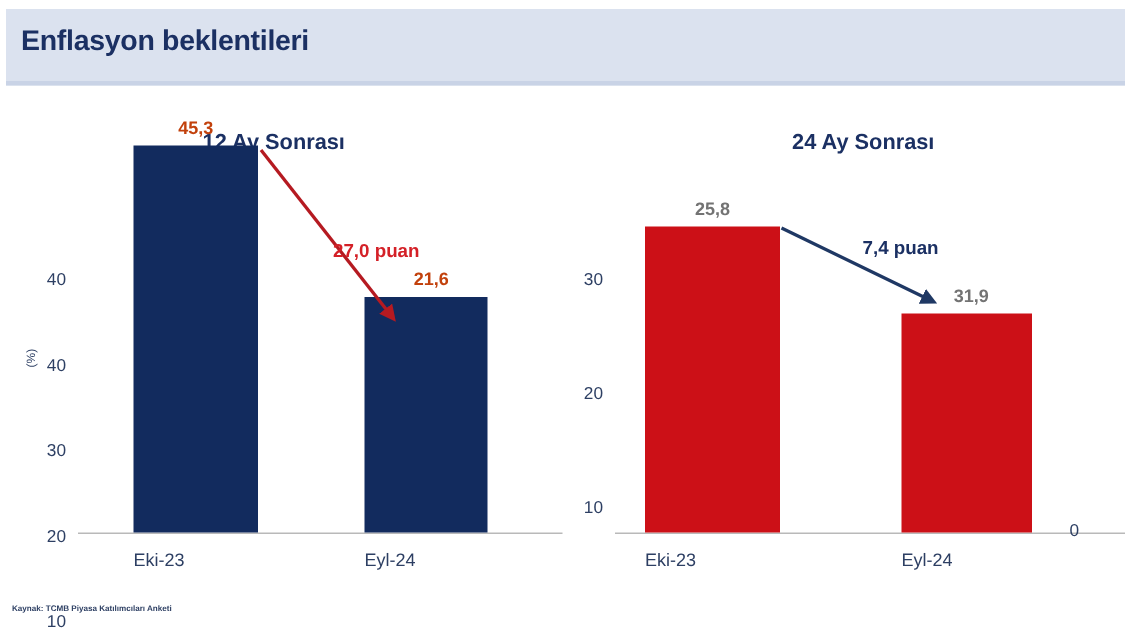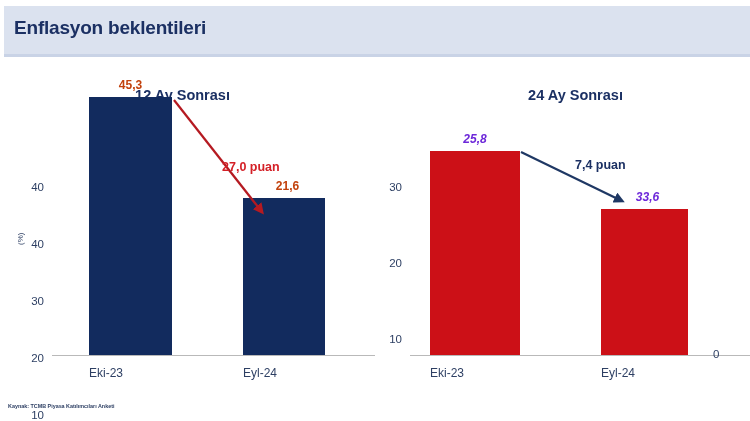--- a/index.html
+++ b/index.html
@@ -50,21 +50,21 @@
     transform:rotate(-90deg);transform-origin:left top;white-space:nowrap;
   }
   .bar{position:absolute;}
   .bar.navy{background:#122b5e;}
   .bar.red{background:#cc1017;}
   .bar-label{
     position:absolute;font-size:12px;font-weight:bold;white-space:nowrap;
     text-align:center;
   }
   .bar-label.navy{color:#c2410c;}
-  .bar-label.red{color:#6d28d9;font-style:italic;}
+  .bar-label.red{color:#737373;}
   .delta-label{
     position:absolute;font-size:12.5px;font-weight:bold;white-space:nowrap;
   }
   .delta-label.red{color:#d42027;}
   .delta-label.navy{color:#1b3063;}
   .arrow-svg{position:absolute;left:0;top:0;overflow:visible;}
   
   #source-note{
     position:absolute;left:8px;top:403px;
     font-size:5.4px;font-weight:bold;color:#2d3f63;white-space:nowrap;
@@ -122,21 +122,21 @@
     <div class="ytick" style="left:-13px;top:263px;width:40px;">10</div>
 
     <div class="axis-line" style="left:35px;top:285px;width:340px;"></div>
 
     <div class="ytick" style="left:338px;top:278px;width:30px;text-align:left;">0</div>
 
     <div class="bar red" style="left:55px;top:81px;width:90px;height:204px;"></div>
     <div class="bar red" style="left:226px;top:139px;width:87px;height:146px;"></div>
 
     <div class="bar-label red" style="left:55px;top:62px;width:90px;">25,8</div>
-    <div class="bar-label red" style="left:229px;top:120px;width:87px;">33,6</div>
+    <div class="bar-label red" style="left:229px;top:120px;width:87px;">31,9</div>
 
     <svg class="arrow-svg" width="375" height="345">
       <defs>
         <marker id="arrowhead-navy" markerWidth="5" markerHeight="5" refX="3.6" refY="2.5" orient="auto">
           <polygon points="0,0 5,2.5 0,5" fill="#1f3864"></polygon>
         </marker>
       </defs>
       <line x1="146" y1="82" x2="247" y2="131" stroke="#1f3864" stroke-width="2.2" marker-end="url(#arrowhead-navy)"></line>
     </svg>
     <div class="delta-label navy" style="left:200px;top:88px;">7,4 puan</div>

